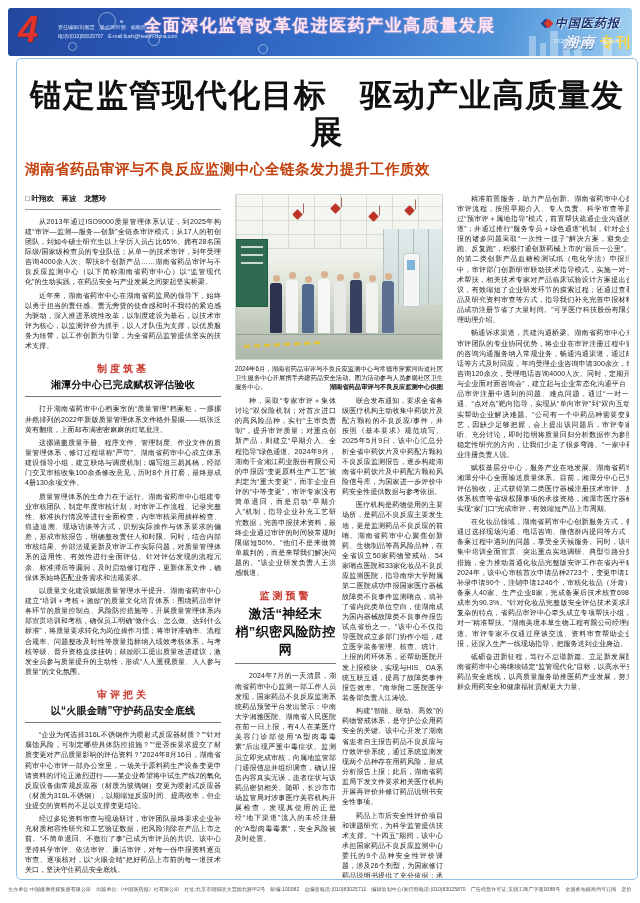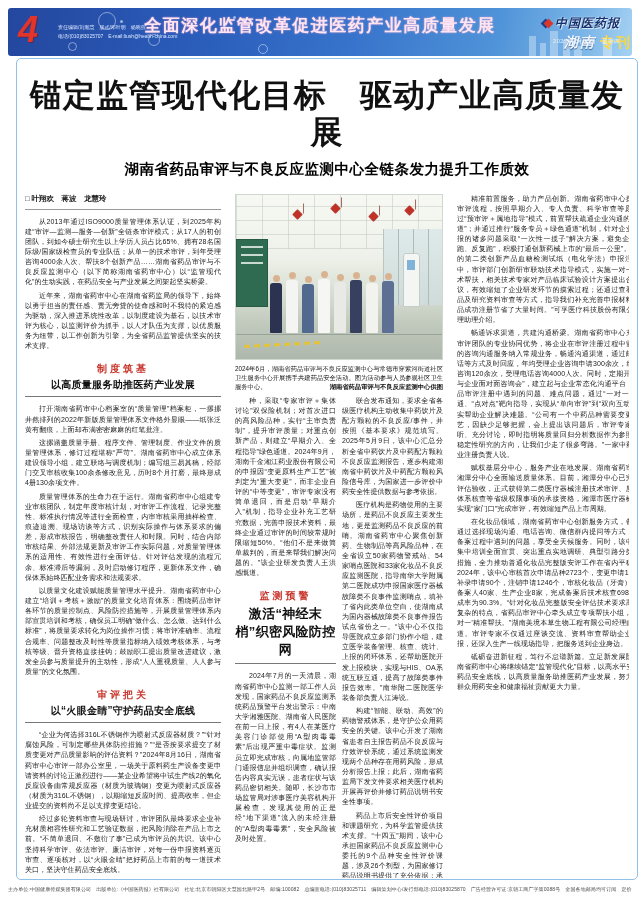--- a/index.html
+++ b/index.html
@@ -38,21 +38,21 @@
   }
   .logo-mark{display:inline-block;width:7px;height:7px;background:#d8372e;transform:rotate(45deg);margin-right:3px;box-shadow:-2px 2px 0 #1c3f8f;}
   .banner-date{position:absolute;right:12px;top:30px;font-size:5.5px;color:#eaf4ff;letter-spacing:.5px;}
   
   .frame{
     position:absolute;left:16px;top:58px;width:622px;height:822px;
     border:1px solid #8fc0e8;border-radius:5px;background:#fff;
     box-sizing:border-box;padding:8px 8px 0 8px;overflow:hidden;
   }
   .headline{margin:10px 0 0 0;text-align:center;font-size:32px;font-weight:900;color:#111;letter-spacing:1px;line-height:1.15;}
-  .subhead{margin:9px 0 0 0;text-align:center;font-size:14.5px;font-weight:700;color:#000000;letter-spacing:.5px;}
+  .subhead{margin:9px 0 0 0;text-align:left;font-size:14.5px;font-weight:700;color:#c2410c;letter-spacing:.5px;}
   
   .bodygrid{display:flex;gap:14px;margin-top:15px;height:700px;overflow:hidden;}
   .colwide{width:196px;flex:none;overflow:hidden;}
   .colwide.right{width:198px;}
   .mid{width:208px;flex:none;overflow:hidden;}
   .narrow-wrap{display:flex;gap:6px;height:482px;overflow:hidden;margin-top:4px;}
   .colnarrow{width:101px;flex:none;overflow:hidden;}
   .byline{font-size:7.5px;font-weight:700;color:#222;border-bottom:1px solid #999;padding-bottom:5px;margin-bottom:7px;}
   .colwide p,.colnarrow p{
     margin:0 0 3px 0;font-size:7px;line-height:1.45;color:#1b1b1b;
@@ -129,21 +129,21 @@
   <div class="bodygrid">
 
     <div class="colwide">
       <div class="byline">□ 叶翔欢　蒋波　龙慧玲</div>
       <div>
           <p>从2013年通过ISO9000质量管理体系认证，到2025年构建“审评—监测—服务—创新”全链条审评模式；从17人的初创团队，到如今硕士研究生以上学历人员占比65%、拥有28名国际级/国家级检查员的专业队伍；从单一的技术审评，到年受理咨询4000余人次、帮扶8个创新产品……湖南省药品审评与不良反应监测中心（以下简称湖南省药审中心）以“监管现代化”的生动实践，在药品安全与产业发展之间架起坚实桥梁。</p>
           <p>近年来，湖南省药审中心在湖南省药监局的领导下，始终以勇于担当的责任感、责无旁贷的使命感和时不我待的紧迫感为驱动，深入推进系统性改革，以制度建设为基石，以技术审评为核心，以监测评价为抓手，以人才队伍为支撑，以优质服务为纽带，以工作创新为引擎，为全省药品监管提供坚实的技术支撑。</p>
         </div>
       <div class="sechead">
         <span class="tag">制度筑基</span>
-        <span class="tit">以高质量服务助推医药产业发展</span>
+        <span class="tit">湘潭分中心已完成赋权评估验收</span>
       </div>
       <div>
           <p>打开湖南省药审中心档案室的“质量管理”档案柜，一摞摞井然排列的2022年新版质量管理体系文件格外显眼——纸张泛黄有翻痕，上面却布满密密麻麻的红笔批注。</p>
           <p>这摞涵盖质量手册、程序文件、管理制度、作业文件的质量管理体系，修订过程堪称“严苛”。湖南省药审中心成立体系建设领导小组，建立联络与调度机制；编写组三易其稿，经部门交叉审核收集100余条修改意见，历时8个月打磨，最终形成4册130余项文件。</p>
           <p>质量管理体系的生命力在于运行。湖南省药审中心组建专业审核团队，制定年度审核计划，对审评工作流程、记录完整性、标准执行情况等进行全面检查，内审审核采用抽样检查、痕迹追溯、现场访谈等方式，识别实际操作与体系要求的偏差，形成审核报告，明确整改责任人和时限。同时，结合内部审核结果、外部法规更新及审评工作实际问题，对质量管理体系的适用性、有效性进行全面评估。针对评估发现的流程冗余、标准滞后等漏洞，及时启动修订程序，更新体系文件，确保体系始终匹配业务需求和法规要求。</p>
           <p>以质量文化建设赋能质量管理水平提升。湖南省药审中心建立“培训＋考核＋激励”的质量文化培育体系：围绕药品审评各环节的质量控制点、风险防控措施等，开展质量管理体系内部宣贯培训和考核，确保员工明确“做什么、怎么做、达到什么标准”，将质量要求转化为岗位操作习惯；将审评准确率、流程合规率、问题整改及时性等质量指标纳入绩效考核体系，与考核等级、晋升资格直接挂钩；鼓励职工提出质量改进建议，激发全员参与质量提升的主动性，形成“人人重视质量、人人参与质量”的文化氛围。</p>
         </div>
       <div class="sechead">
         <span class="tag">审评把关</span>
         <span class="tit">以“火眼金睛”守护药品安全底线</span>

